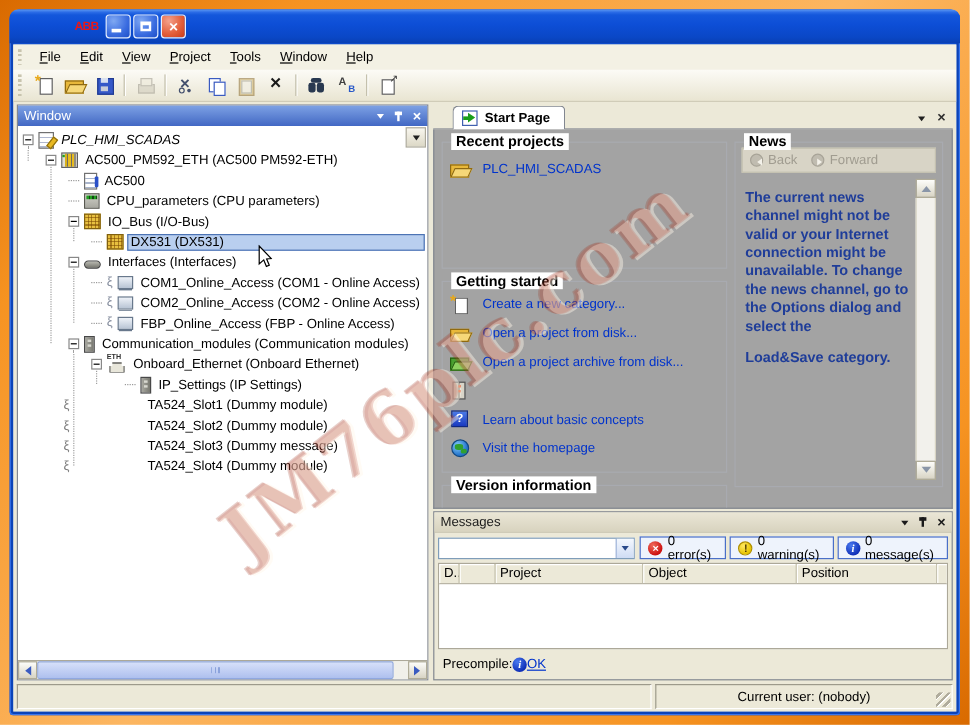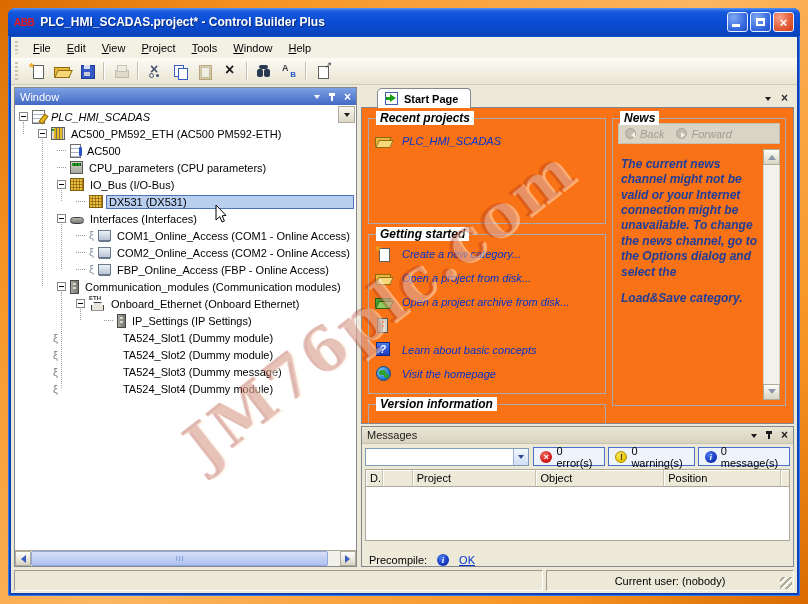--- a/index.html
+++ b/index.html
@@ -9,21 +9,21 @@
     background: linear-gradient(135deg,#d96a00 0%,#f69321 18%,#fcb661 50%,#f69321 82%,#d96a00 100%);
     position:relative;
   }
   
   .window { position:absolute; left:8px; top:8px; width:792px; height:588px;
     border-radius:8px 8px 3px 3px; background:#0f4ed2;
     box-shadow: inset 0 0 0 1px #3a77ee, inset 0 0 0 3px #0b43b8; }
   .titlebar { position:absolute; left:0; right:0; top:0; height:28px; border-radius:7px 7px 0 0;
     background: linear-gradient(180deg,#5a96f2 0%,#2a6be6 8%,#1457db 16%,#0d4ed6 45%,#0a47c6 82%,#0940b4 100%);
     display:flex; align-items:center; padding:0 6px; gap:6px; }
-  .abb-logo { color:#e81818; font-weight:bold; font-size:10px; letter-spacing:-0.5px; flex:none; }
+  .abb-logo { color:#e81818; font-weight:bold; font-size:10px; letter-spacing:-0.5px; flex:none;margin-left:48px; }
   .title-text { color:#fff; font-weight:bold; font-size:12px; text-shadow:1px 1px 1px #082a7a;
     flex:1; white-space:nowrap; overflow:hidden; }
   .winbtns { display:flex; gap:2px; flex:none; }
   .winbtn { width:21px; height:20px; border-radius:3px; border:1px solid #e8f0ff;
     display:flex; align-items:center; justify-content:center; position:relative; }
   .btn-min,.btn-max { background: radial-gradient(circle at 30% 25%, #7fa8f2, #3a6ce0 60%, #1e4fc8); }
   .btn-close { background: radial-gradient(circle at 30% 25%, #f4a18c, #e4603c 55%, #c83a18); }
   .glyph-min { position:absolute; left:4px; bottom:4px; width:8px; height:3px; background:#fff; }
   .glyph-max { width:9px; height:8px; border:2px solid #fff; border-top-width:3px; }
   .glyph-close { color:#fff; font-weight:bold; font-size:13px; line-height:1; }
@@ -140,21 +140,21 @@
   
   .right { position:absolute; left:350px; right:3px; top:1px; bottom:1px; display:flex; flex-direction:column; }
   .tabbar { height:21px; position:relative; border-bottom:1px solid #828790; display:flex; align-items:flex-end; padding-left:16px; flex:none; }
   .tab { height:20px; background:#fff; border:1px solid #828790; border-bottom:none; border-radius:5px 4px 0 0;
     display:flex; align-items:center; gap:6px; padding:0 12px 0 7px; font-weight:bold; position:relative; top:1px;text-align:center; }
   .tab-icon { position:relative; width:13px; height:13px; background:#fff; border:1px solid #4060b0; }
   .tab-icon::before { content:""; position:absolute; left:0; top:4px; width:4px; height:3px; background:#1a9e1a; }
   .tab-icon::after { content:""; position:absolute; left:4px; top:1px; width:0; height:0; border:4px solid transparent; border-left:6px solid #1a9e1a; }
   .tabbar-icons { position:absolute; right:6px; top:5px; display:flex; gap:10px; align-items:center; color:#303030; }
 
-  .startpage { flex:1; background:#f97316; border:1px solid #828790; border-top:none; position:relative; overflow:hidden;font-style:italic; }
+  .startpage { flex:1; background:#a3a3a3; border:1px solid #828790; border-top:none; position:relative; overflow:hidden; }
   .gb { position:absolute; border:1px solid #a8aab0; }
   .gb-title { position:absolute; top:-8px; left:7px; background:#fff; padding:0 4px; font-weight:bold; font-size:12px; }
   .gb-recent { left:6px; top:10px; width:238px; height:106px; }
   .gb-getting { left:6px; top:126px; width:238px; height:160px; }
   .gb-version { left:6px; top:296px; width:238px; height:60px; }
   .gb-news { left:250px; top:10px; width:174px; height:288px; }
   .link { color:#0033cc; }
   .recent-row { display:flex; align-items:center; gap:9px; margin:14px 0 0 6px; }
   .gs-row { display:flex; align-items:center; gap:9px; margin:7px 0 7px 6px; height:17px; }
   .gs-ic { position:relative; width:18px; height:16px; flex:none; }
@@ -198,21 +198,21 @@
   .badge { width:12px; height:12px; border-radius:50%; color:#fff; font-size:9px; font-weight:bold;
     text-align:center; line-height:12px; flex:none; }
   .ic-err  { background:radial-gradient(circle at 35% 30%, #f06a5a, #cc1010 70%); }
   .ic-warn { background:radial-gradient(circle at 35% 30%, #ffe860, #e8c400 70%); border:1px solid #b09000; color:#503c00; line-height:10px; }
   .ic-info { background:radial-gradient(circle at 35% 30%, #4a7af0, #1030b8 70%); font-family:"Liberation Serif",serif; font-style:italic; }
   .grid { flex:1; margin:0 3px; background:#fff; border:1px solid #aca899; display:flex; flex-direction:column; overflow:hidden; }
   .grid-head { display:flex; height:17px; background:#ece9d8; border-bottom:1px solid #aca899; flex:none; }
   .gh-cell { border-right:1px solid #c6c3b0; box-shadow:inset 1px 1px 0 #fff; padding:2px 4px; white-space:nowrap; overflow:hidden; }
   .gh-desc{width:17px}.gh-blank{width:30px}.gh-project{width:125px}.gh-object{width:129px}.gh-pos{width:118px}.gh-fill{flex:1;border-right:none}
   .grid-body { flex:1; background:#fff; }
-  .precompile { height:25px; display:flex; align-items:flex-end; gap:10px; padding:0 7px; flex:none; }
+  .precompile { height:25px; display:flex; align-items:center; gap:0; padding:0 7px; flex:none; }
   .ok-link { color:#0033cc; text-decoration:underline; }
 
   
   .statusbar { position:absolute; left:3px; right:3px; bottom:2px; height:21px; display:flex; gap:3px; }
   .sb-cell { border:1px solid; border-color:#9d9a8b #fff #fff #9d9a8b; }
   .sb-c1 { flex:1; }
   .sb-c2 { width:248px; display:flex; align-items:center; justify-content:center; position:relative; }
   .grip { position:absolute; right:1px; bottom:1px; width:12px; height:12px;
     background:repeating-linear-gradient(135deg, transparent 0 2px, #b0ac9c 2px 4px, #fff 4px 5px); }
 
@@ -222,21 +222,20 @@
     color:rgba(188,70,48,0.20); text-shadow:2px 2px 0 rgba(255,246,232,0.45), -1px -1px 0 rgba(150,40,20,0.22); }
 </style>
 </head>
 <body>
 
 <div class="watermark">JM76plc.com</div>
 
 <div class="window">
   <div class="titlebar">
     <span class="abb-logo">ABB</span>
-    <span class="title-text">PLC_HMI_SCADAS.project* - Control Builder Plus</span>
     <span class="winbtns">
       <span class="winbtn btn-min">
           <span class="glyph-min"></span>
         </span>
       <span class="winbtn btn-max">
           <span class="glyph-max"></span>
         </span>
       <span class="winbtn btn-close">
           <span class="glyph-close">×</span>
         </span>

